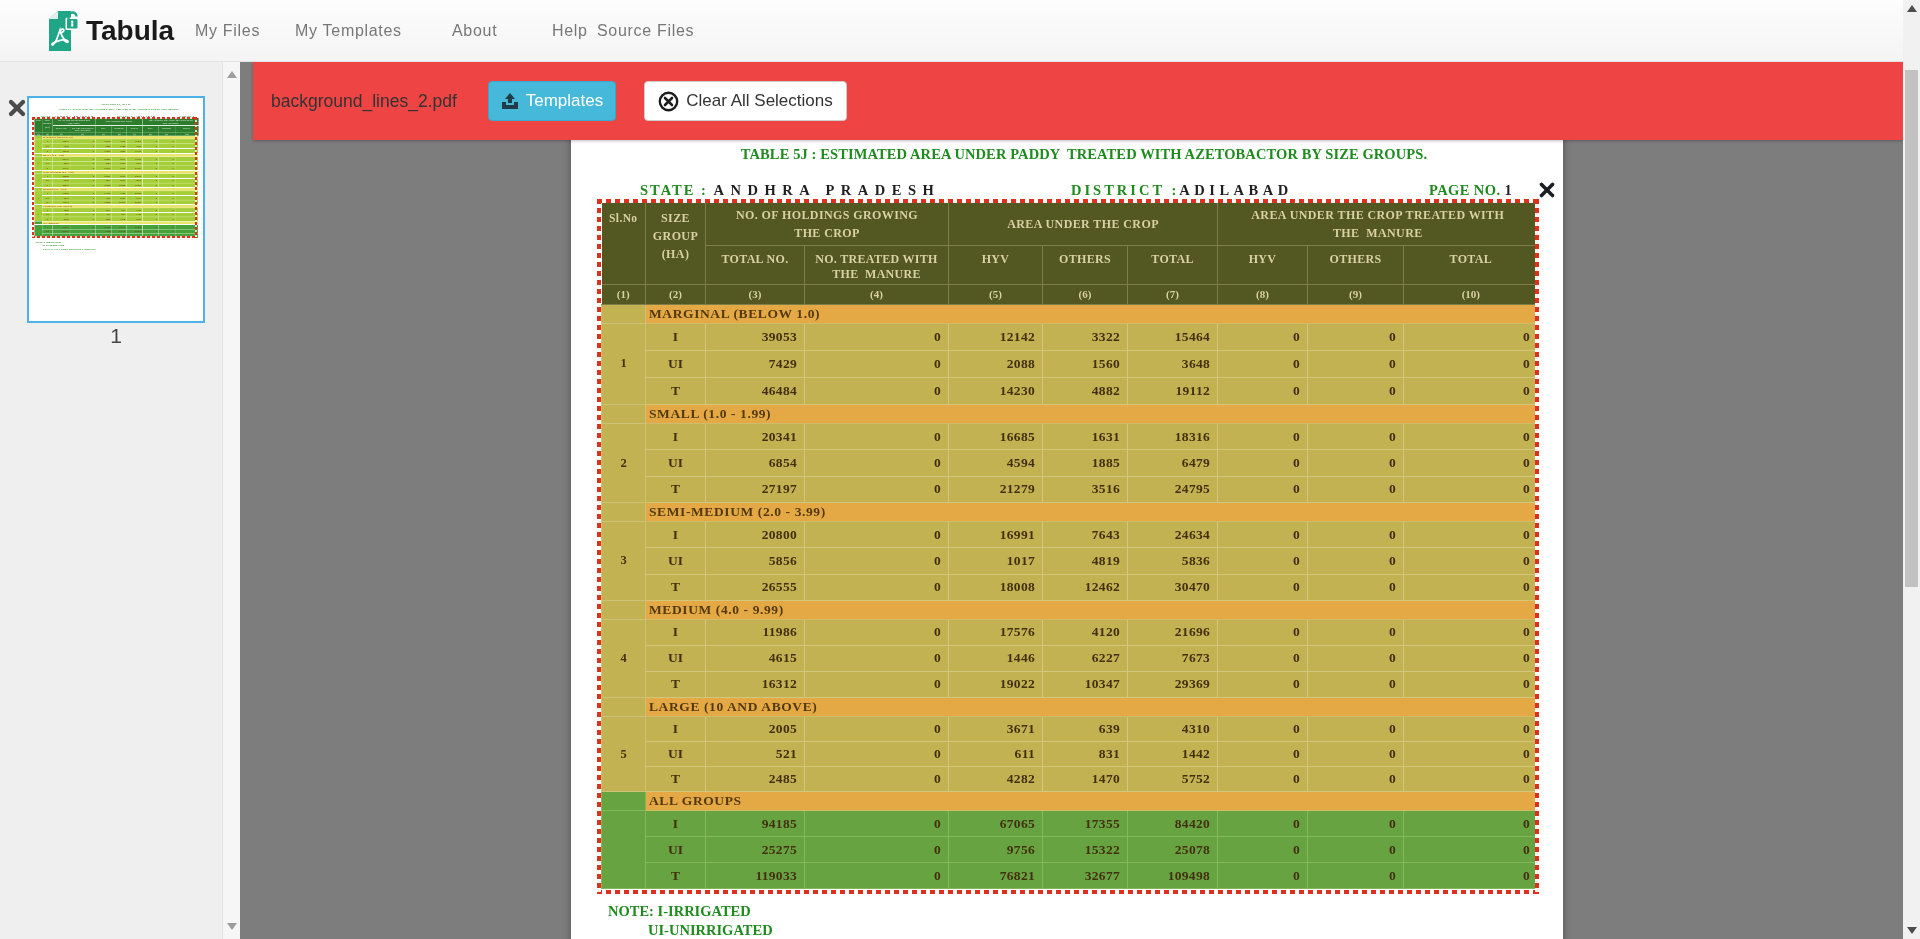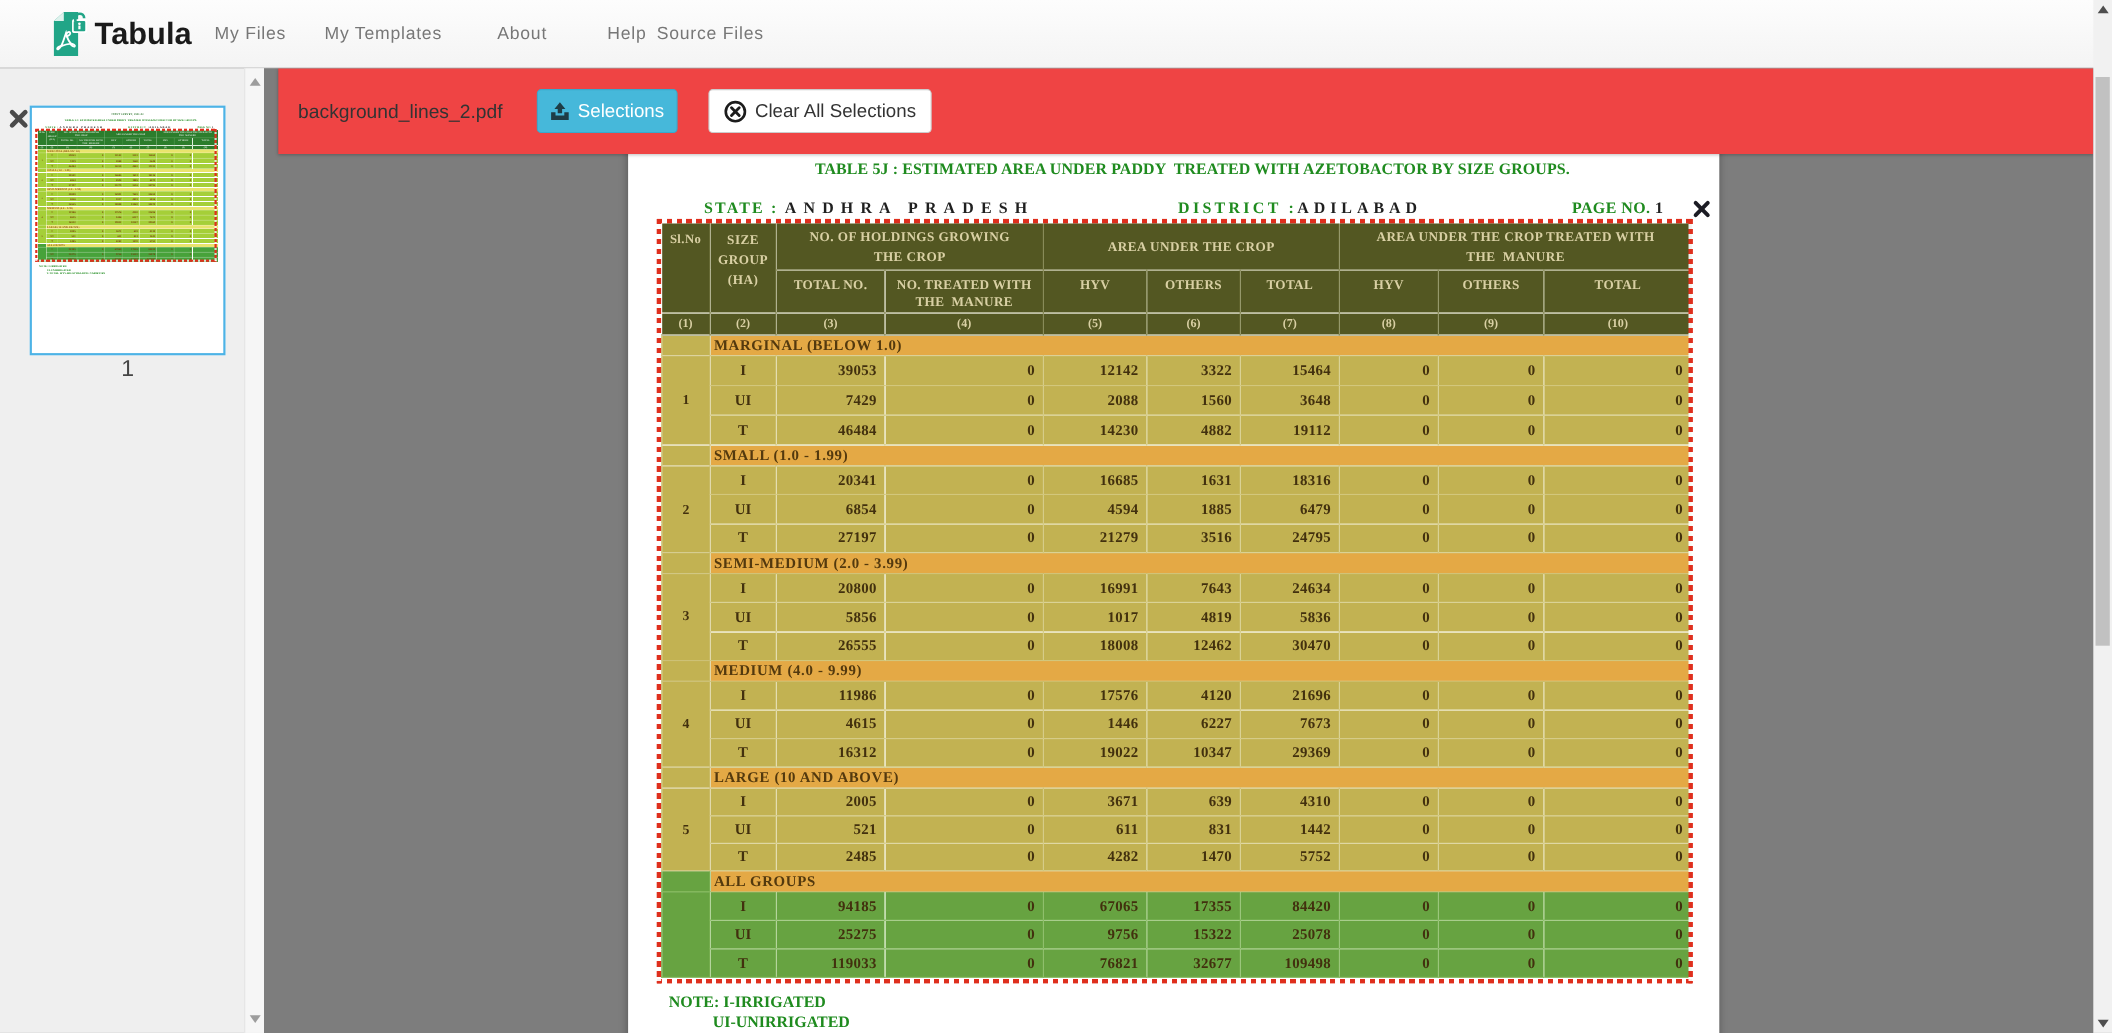--- a/index.html
+++ b/index.html
@@ -791,21 +791,21 @@
       <span class="file-title">background_lines_2.pdf</span>
       <button class="btn btn-templates">
         <span class="icon">
           <svg width="18" height="18" viewBox="0 0 18 18">
             <g fill="#1e3d46">
               <path d="M9 1 L14 7 L11 7 L11 11 L7 11 L7 7 L4 7 Z"></path>
               <path d="M1 10 L5 10 L5 13 L13 13 L13 10 L17 10 L17 17 L1 17 Z"></path>
             </g>
           </svg>
         </span>
-        <span>Selections</span>
+        <span>Templates</span>
       </button>
       <button class="btn btn-clear">
         <span class="icon">
           <svg width="21" height="21" viewBox="0 0 21 21">
             <circle cx="10.5" cy="10.5" r="8.7" fill="none" stroke="#1c1c1c" stroke-width="2.4"></circle>
             <g stroke="#1c1c1c" stroke-width="2.6" stroke-linecap="round">
               <line x1="7" y1="7" x2="14" y2="14"></line>
               <line x1="14" y1="7" x2="7" y2="14"></line>
             </g>
           </svg>

